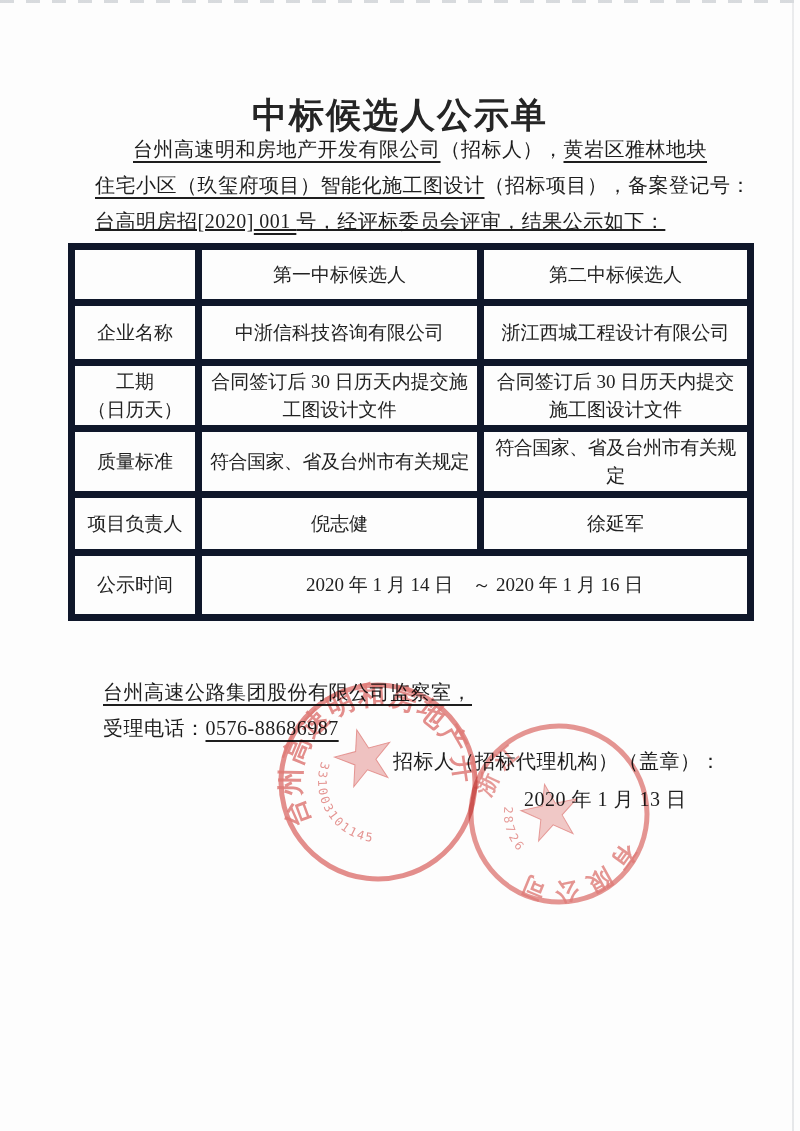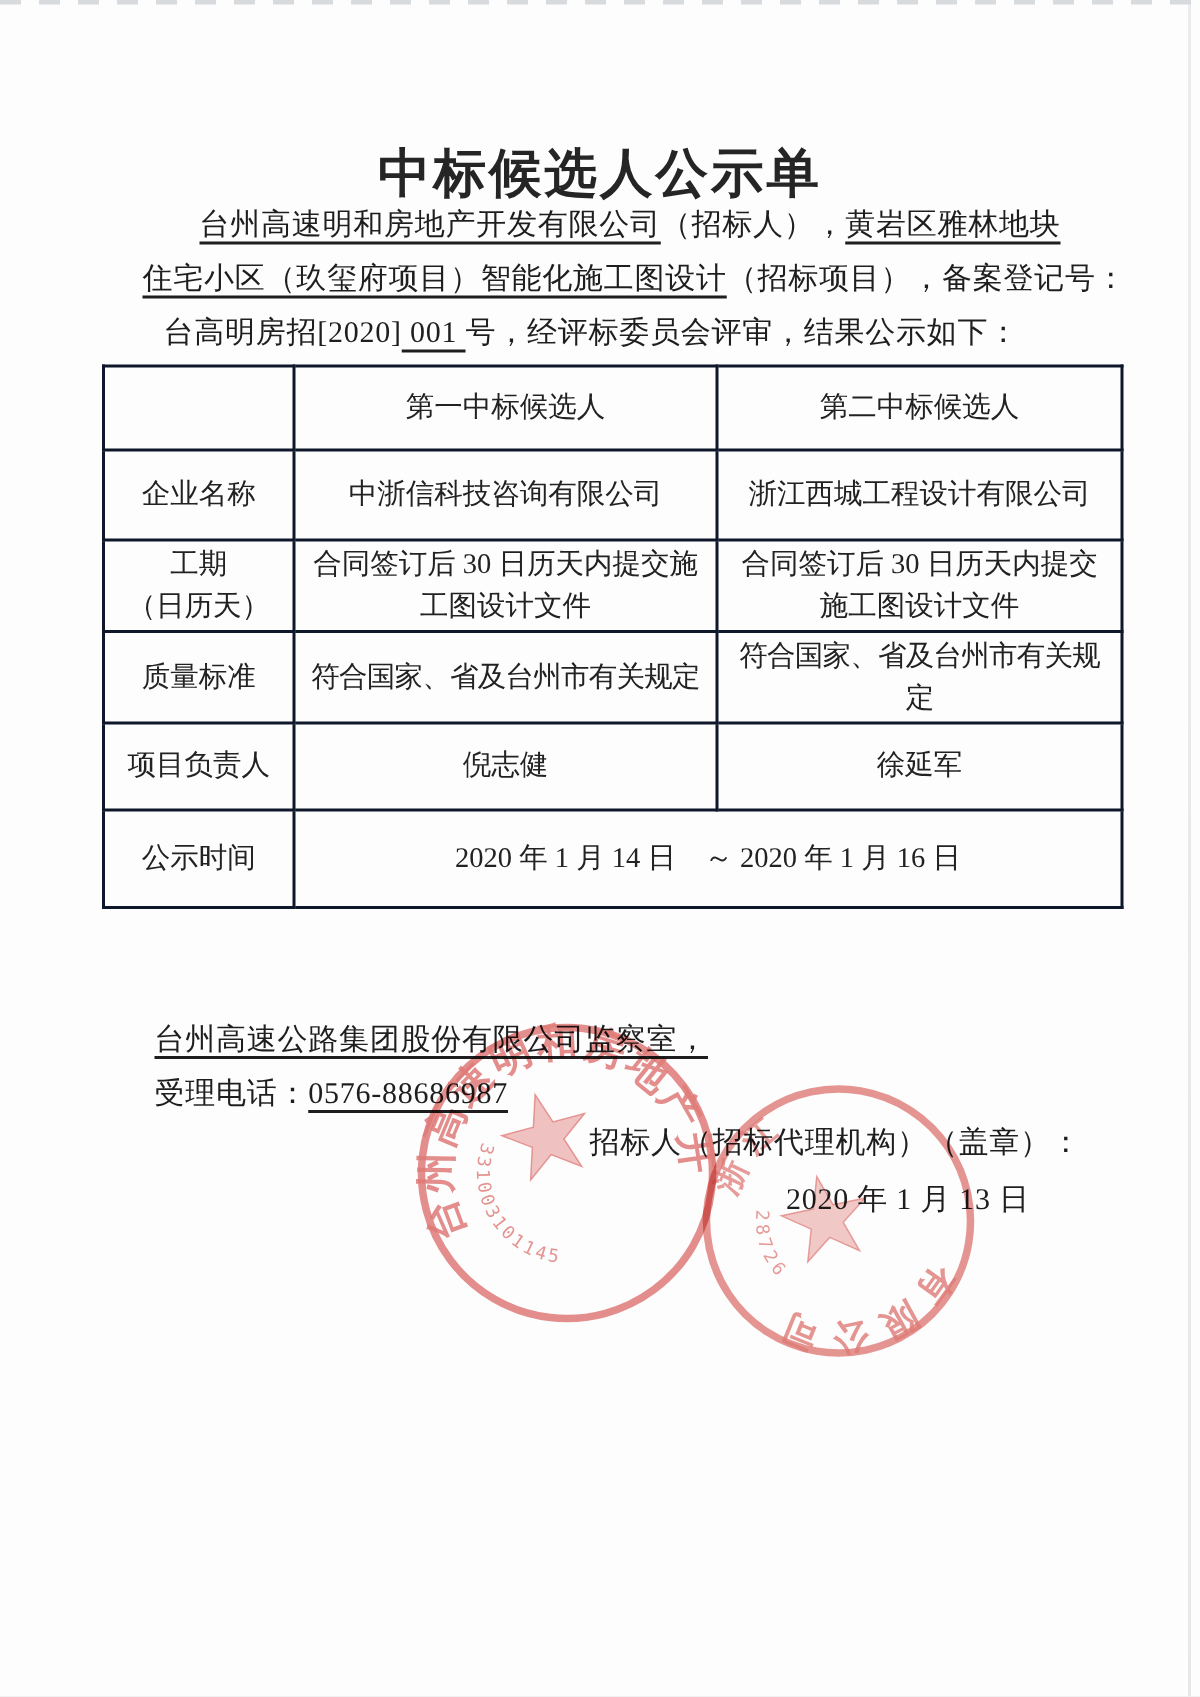--- a/index.html
+++ b/index.html
@@ -19,29 +19,29 @@
     background:linear-gradient(#d8dadd,#cfd2d6);opacity:.5;
   }
   .doc-title{
     position:absolute;left:0;top:92px;width:100%;text-align:center;
     font-family:Liberation Serif, serif;
     font-size:35px;font-weight:bold;letter-spacing:2px;color:#252525;
   }
   .intro-line{position:absolute;font-size:20px;white-space:nowrap;letter-spacing:.5px;}
   .l1{left:133px;top:136px;}
   .l2{left:95px;top:172px;}
-  .l3{left:109px;top:208px;}
+  .l3{left:95px;top:208px;text-decoration:underline;}
   .u{text-decoration:underline;text-underline-offset:5px;text-decoration-thickness:1.5px;}
   table.bid{
     position:absolute;left:68px;top:243px;width:679px;
     border-collapse:collapse;table-layout:fixed;
     font-size:19px;color:#222;
   }
   table.bid td{
-    border:2px solid #0f172a;text-align:center;vertical-align:middle;
+    border:7px solid #0f172a;text-align:center;vertical-align:middle;
     padding:2px 6px;line-height:1.45;
   }
   .footer-line{position:absolute;font-size:20px;white-space:nowrap;letter-spacing:.5px;}
   .f-complaint{left:128px;top:643px;}
   .f-dept{left:103px;top:679px;}
   .f-phone{left:103px;top:715px;}
   .f-sign{left:393px;top:748px;}
   .f-date{left:524px;top:786px;}
   .f-note{left:85px;top:819px;}
   .note-count{

